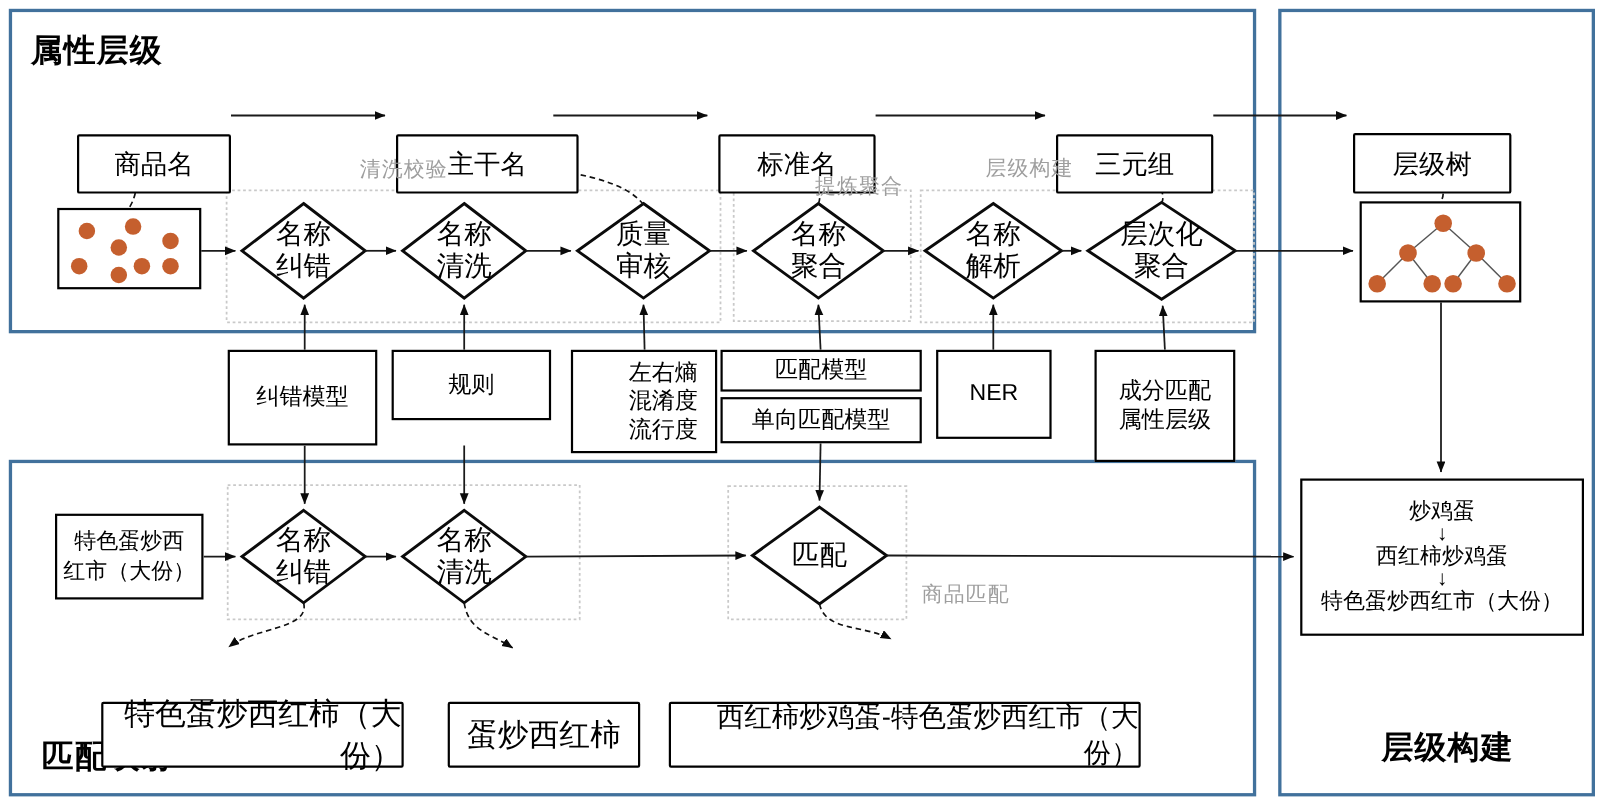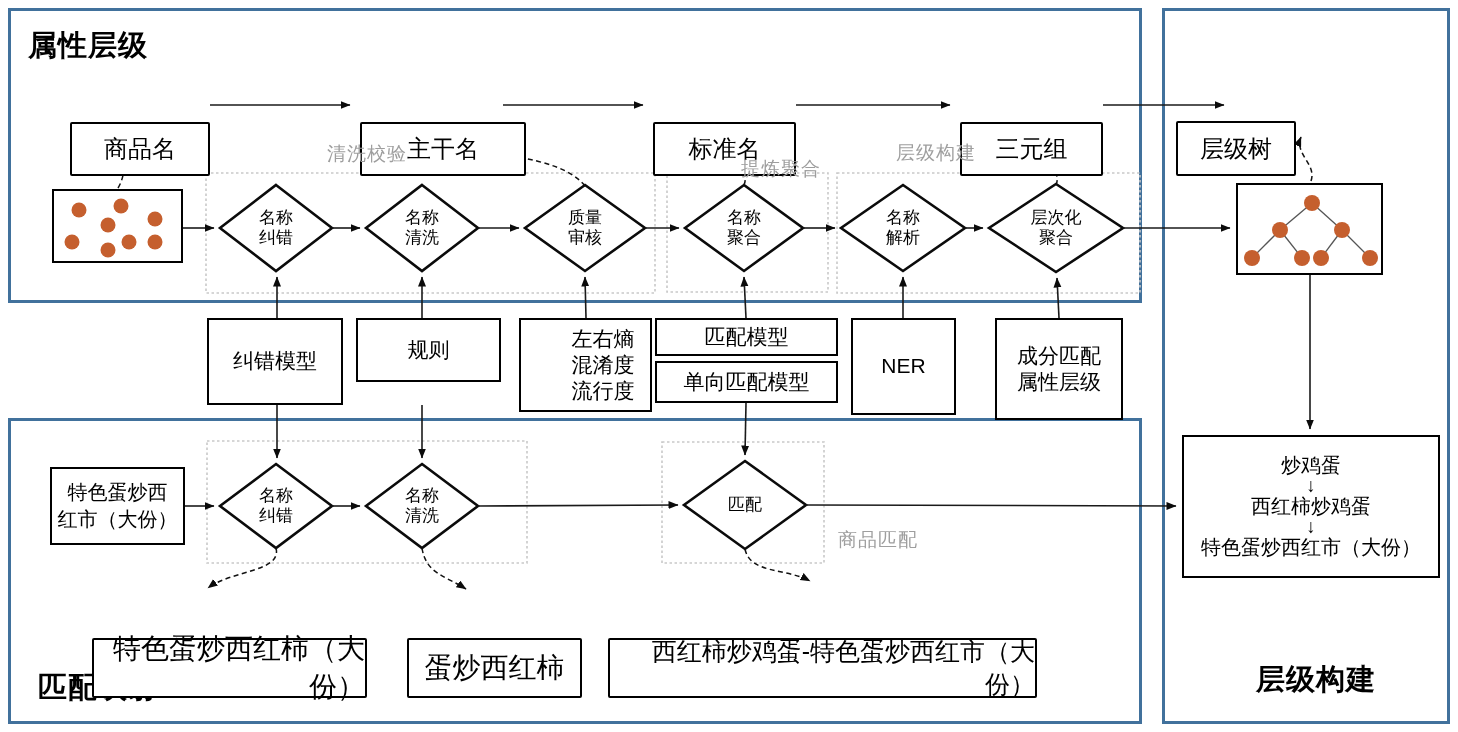--- a/index.html
+++ b/index.html
@@ -8,21 +8,21 @@
   .panel{position:absolute;border:3px solid #41719C;box-sizing:border-box;background:transparent;}
   .ptitle{position:absolute;font-size:29px;font-weight:600;letter-spacing:1px;color:#000;}
   svg.layer{position:absolute;left:0;top:0;width:1458px;height:732px;}
   .rnode{position:absolute;box-sizing:border-box;border:2.5px solid #000;border-radius:2px;background:#fff;
          display:flex;align-items:center;justify-content:center;text-align:right;font-size:24px;margin-top:44px;}
   .snode{position:absolute;box-sizing:border-box;border:2.5px solid #000;background:#fff;
          display:flex;align-items:center;justify-content:center;text-align:center;
          white-space:pre-line;font-size:21px;line-height:1.25;}
   .imgbox{position:absolute;box-sizing:border-box;border:2.5px solid #000;background:transparent;}
   .dtext{position:absolute;display:flex;align-items:center;justify-content:center;text-align:center;
-         white-space:pre-line;font-size:17px;line-height:1.15;}
+         white-space:pre-line;font-size:25px;line-height:1.15;}
   .glabel{position:absolute;font-size:19px;color:#9e9e9e;letter-spacing:1px;}
   .hierbox{position:absolute;box-sizing:border-box;border:2.5px solid #000;background:#fff;
            display:flex;flex-direction:column;align-items:center;justify-content:center;font-size:20px;}
   .hierbox .lvl{line-height:1.25;}
   .hierbox .arr{font-size:19px;line-height:0.85;}
   .small20{font-size:20px;line-height:1.35;}
   .f21{font-size:25px;}
   .f23{font-size:28px;}
 </style>
 </head>
@@ -138,21 +138,21 @@
   </svg>
 
   <div class="ptitle" style="left:28px;top:26px;">属性层级</div>
   <div class="ptitle" style="left:38px;top:668px;">匹配映射</div>
   <div class="ptitle" style="left:1256px;top:660px;">层级构建</div>
 
   <div class="rnode" style="left:70px;top:78px;width:140px;height:54px;">商品名</div>
   <div class="rnode" style="left:360px;top:78px;width:166px;height:54px;">主干名</div>
   <div class="rnode" style="left:653px;top:78px;width:143px;height:54px;">标准名</div>
   <div class="rnode" style="left:960px;top:78px;width:143px;height:54px;">三元组</div>
-  <div class="rnode" style="left:1176px;top:77px;width:120px;height:55px;">层级树</div>
+  <div class="rnode" style="left:1230px;top:77px;width:144px;height:55px;">层级树</div>
 
   <div class="imgbox" style="left:52px;top:189px;width:131px;height:74px;"></div>
   <div class="imgbox" style="left:1236px;top:183px;width:147px;height:92px;"></div>
 
   <div class="dtext" style="left:221px;top:198px;width:110px;height:60px;">名称
 纠错</div>
   <div class="dtext" style="left:367px;top:198px;width:110px;height:60px;">名称
 清洗</div>
   <div class="dtext" style="left:530px;top:198px;width:110px;height:60px;">质量
 审核</div>
@@ -173,21 +173,21 @@
   <div class="glabel" style="left:896px;top:140px;">层级构建</div>
   <div class="glabel" style="left:838px;top:527px;">商品匹配</div>
 
   <div class="snode" style="left:207px;top:318px;width:136px;height:87px;">纠错模型</div>
   <div class="snode" style="left:356px;top:318px;width:145px;height:64px;">规则</div>
   <div class="snode" style="left:519px;top:318px;width:133px;height:94px;padding-left:35px;">左右熵
 混淆度
 流行度</div>
   <div class="snode" style="left:655px;top:318px;width:183px;height:38px;">匹配模型</div>
   <div class="snode" style="left:655px;top:361px;width:183px;height:42px;">单向匹配模型</div>
-  <div class="snode" style="left:851px;top:318px;width:105px;height:97px;">NER</div>
+  <div class="snode" style="left:851px;top:318px;width:105px;height:81px;">NER</div>
   <div class="snode" style="left:995px;top:318px;width:128px;height:102px;">成分匹配
 属性层级</div>
 
   <div class="snode small20" style="left:50px;top:467px;width:135px;height:78px;">特色蛋炒西
 红市（大份）</div>
   <div class="rnode f23" style="left:92px;top:594px;width:275px;height:60px;">特色蛋炒西红柿（大份）</div>
   <div class="rnode f23" style="left:407px;top:594px;width:175px;height:60px;">蛋炒西红柿</div>
   <div class="rnode f21" style="left:608px;top:594px;width:429px;height:60px;">西红柿炒鸡蛋-特色蛋炒西红市（大份）</div>
 
   <div class="hierbox" style="left:1182px;top:435px;width:258px;height:143px;">

